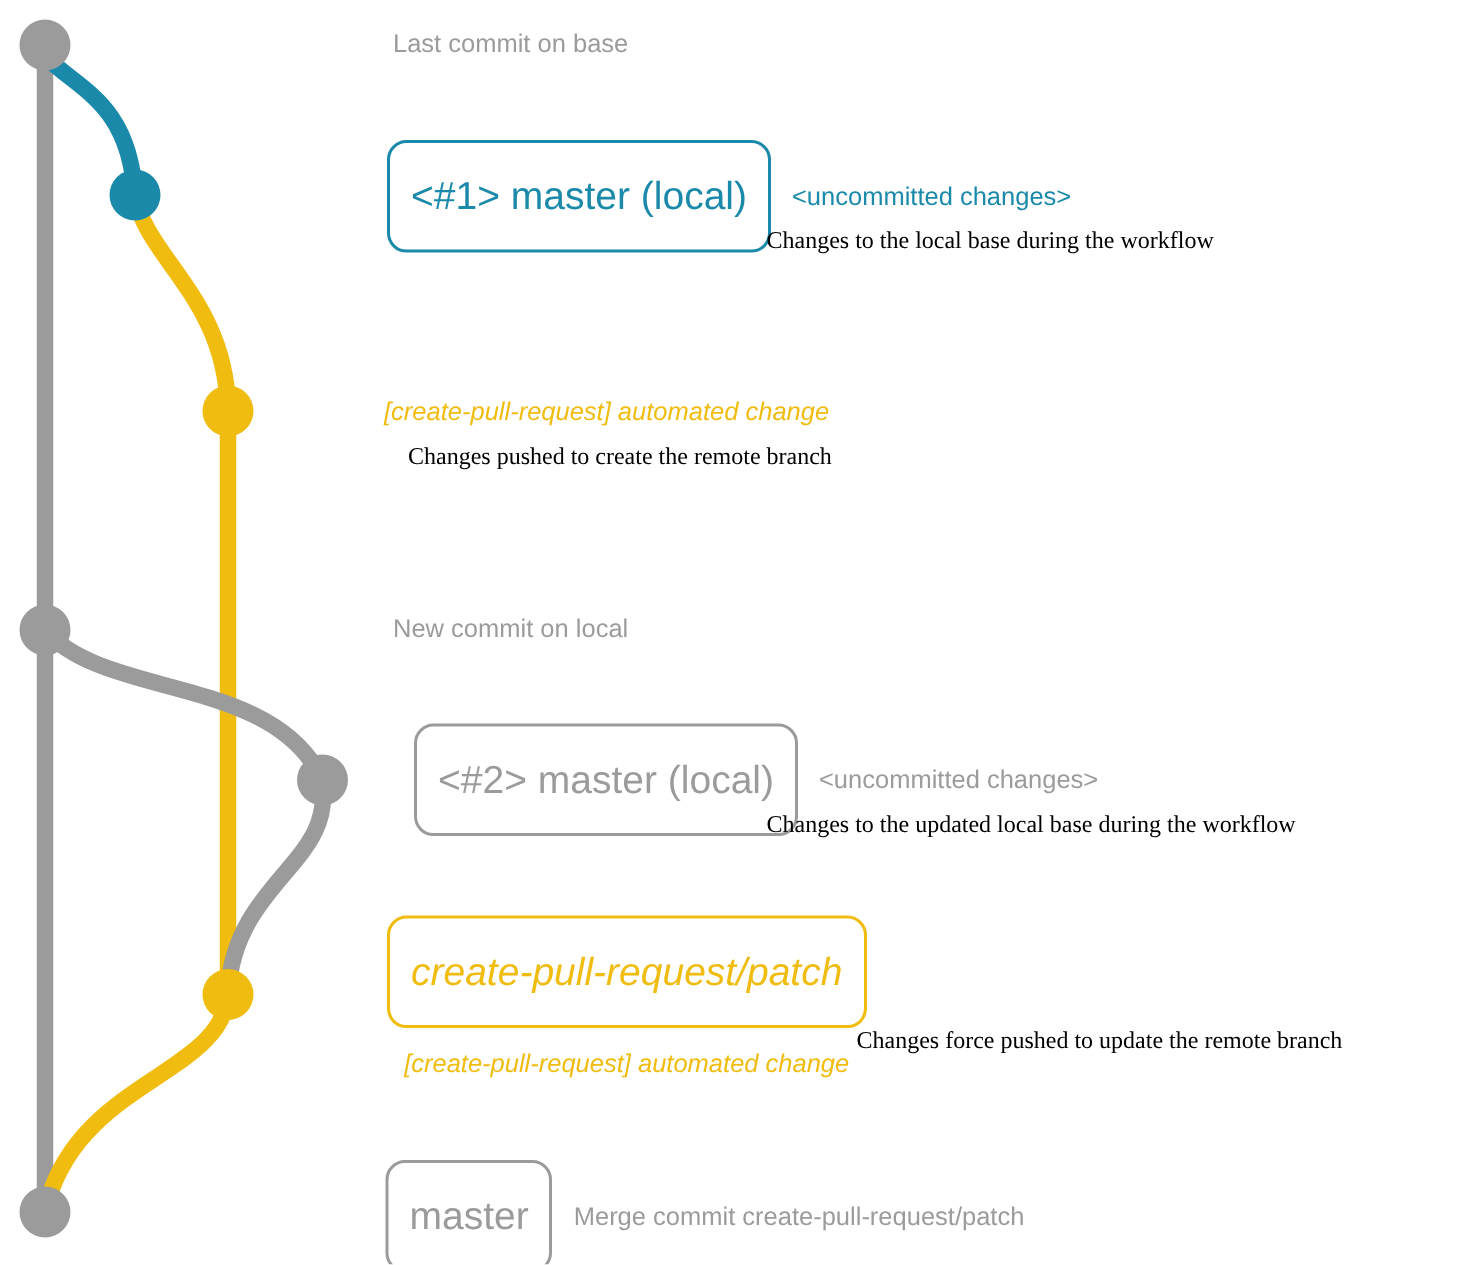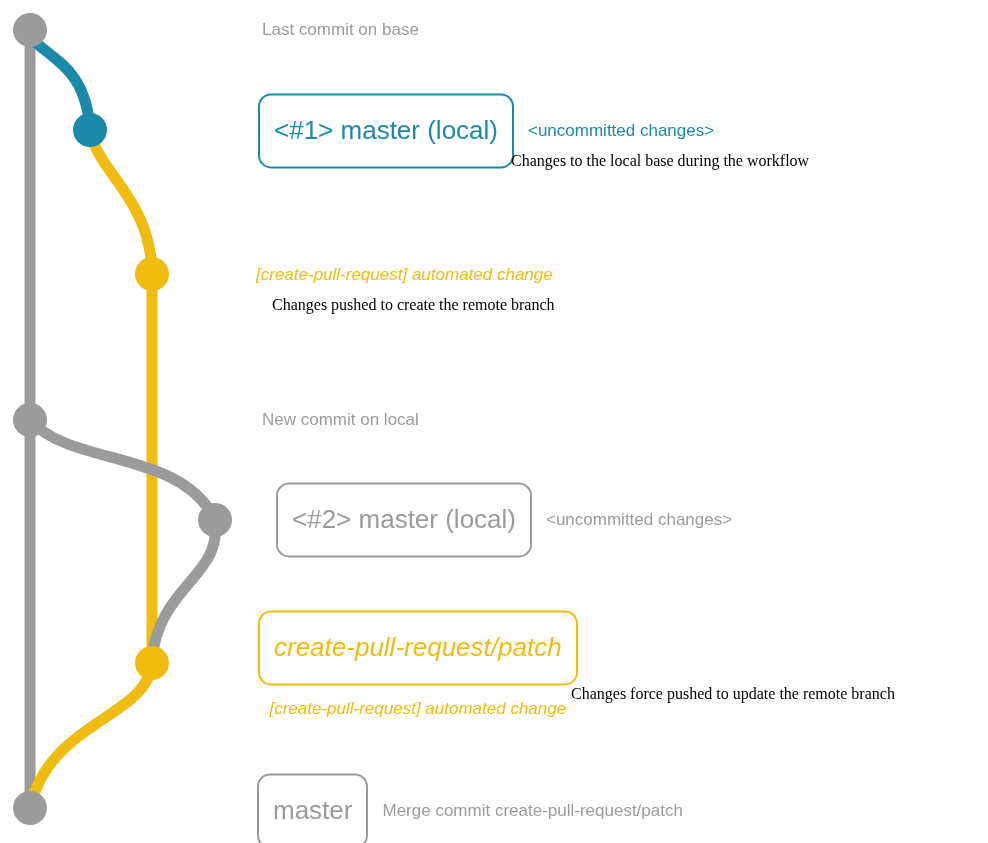--- a/index.html
+++ b/index.html
@@ -62,20 +62,21 @@
 
   <div class="txt sans c-yellow" style="left:256px;top:275px;">[create-pull-request] automated change</div>
   <div class="txt serif" style="left:272px;top:305px;text-align:right;">Changes pushed to create the remote branch</div>
 
   <div class="txt sans c-gray" style="left:262px;top:420px;">New commit on local</div>
 
   <div class="row" style="left:258px;top:520px;margin-left:18px;">
     <span class="tag sans c-gray">&lt;#2&gt; master (local)</span>
     <span class="sans c-gray">&lt;uncommitted changes&gt;</span>
   </div>
+  <div class="txt serif" style="left:511px;top:550px;">Changes to the updated local base during the workflow</div>
 
   <div class="row" style="left:258px;top:665px;flex-direction:column;">
     <span class="tag sans c-yellow">create-pull-request/patch</span>
     <span class="sans c-yellow">[create-pull-request] automated change</span>
   </div>
   <div class="txt serif" style="left:571px;top:694px;">Changes force pushed to update the remote branch</div>
 
   <div class="row" style="left:257px;top:811px;">
     <span class="tag sans c-gray">master</span>
     <span class="sans c-gray">Merge commit create-pull-request/patch</span>

